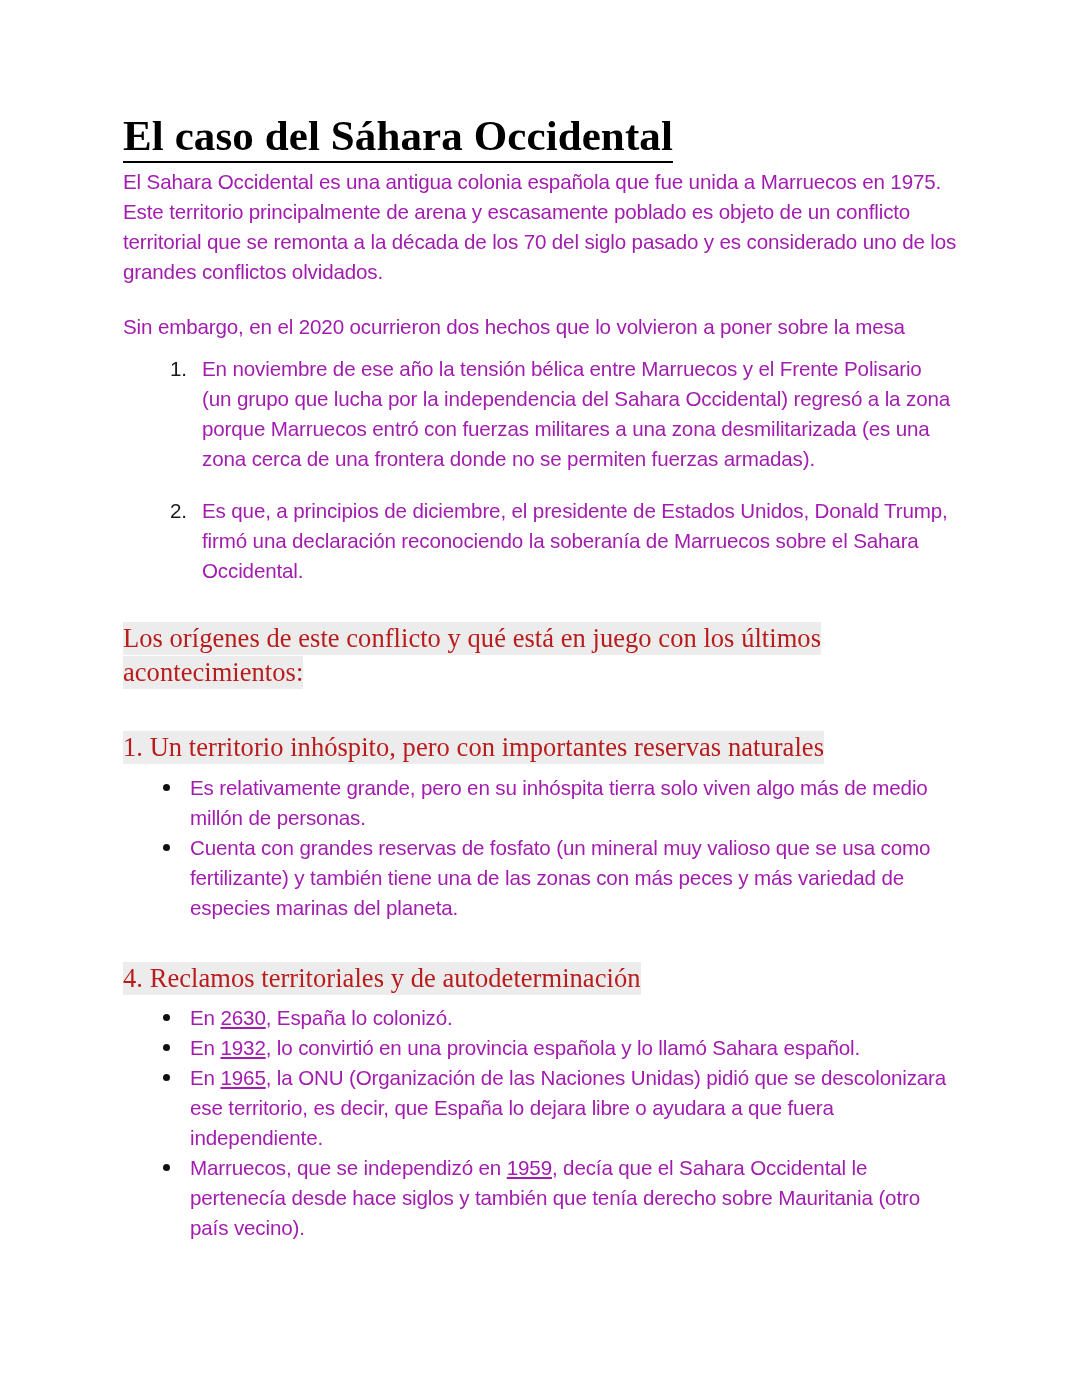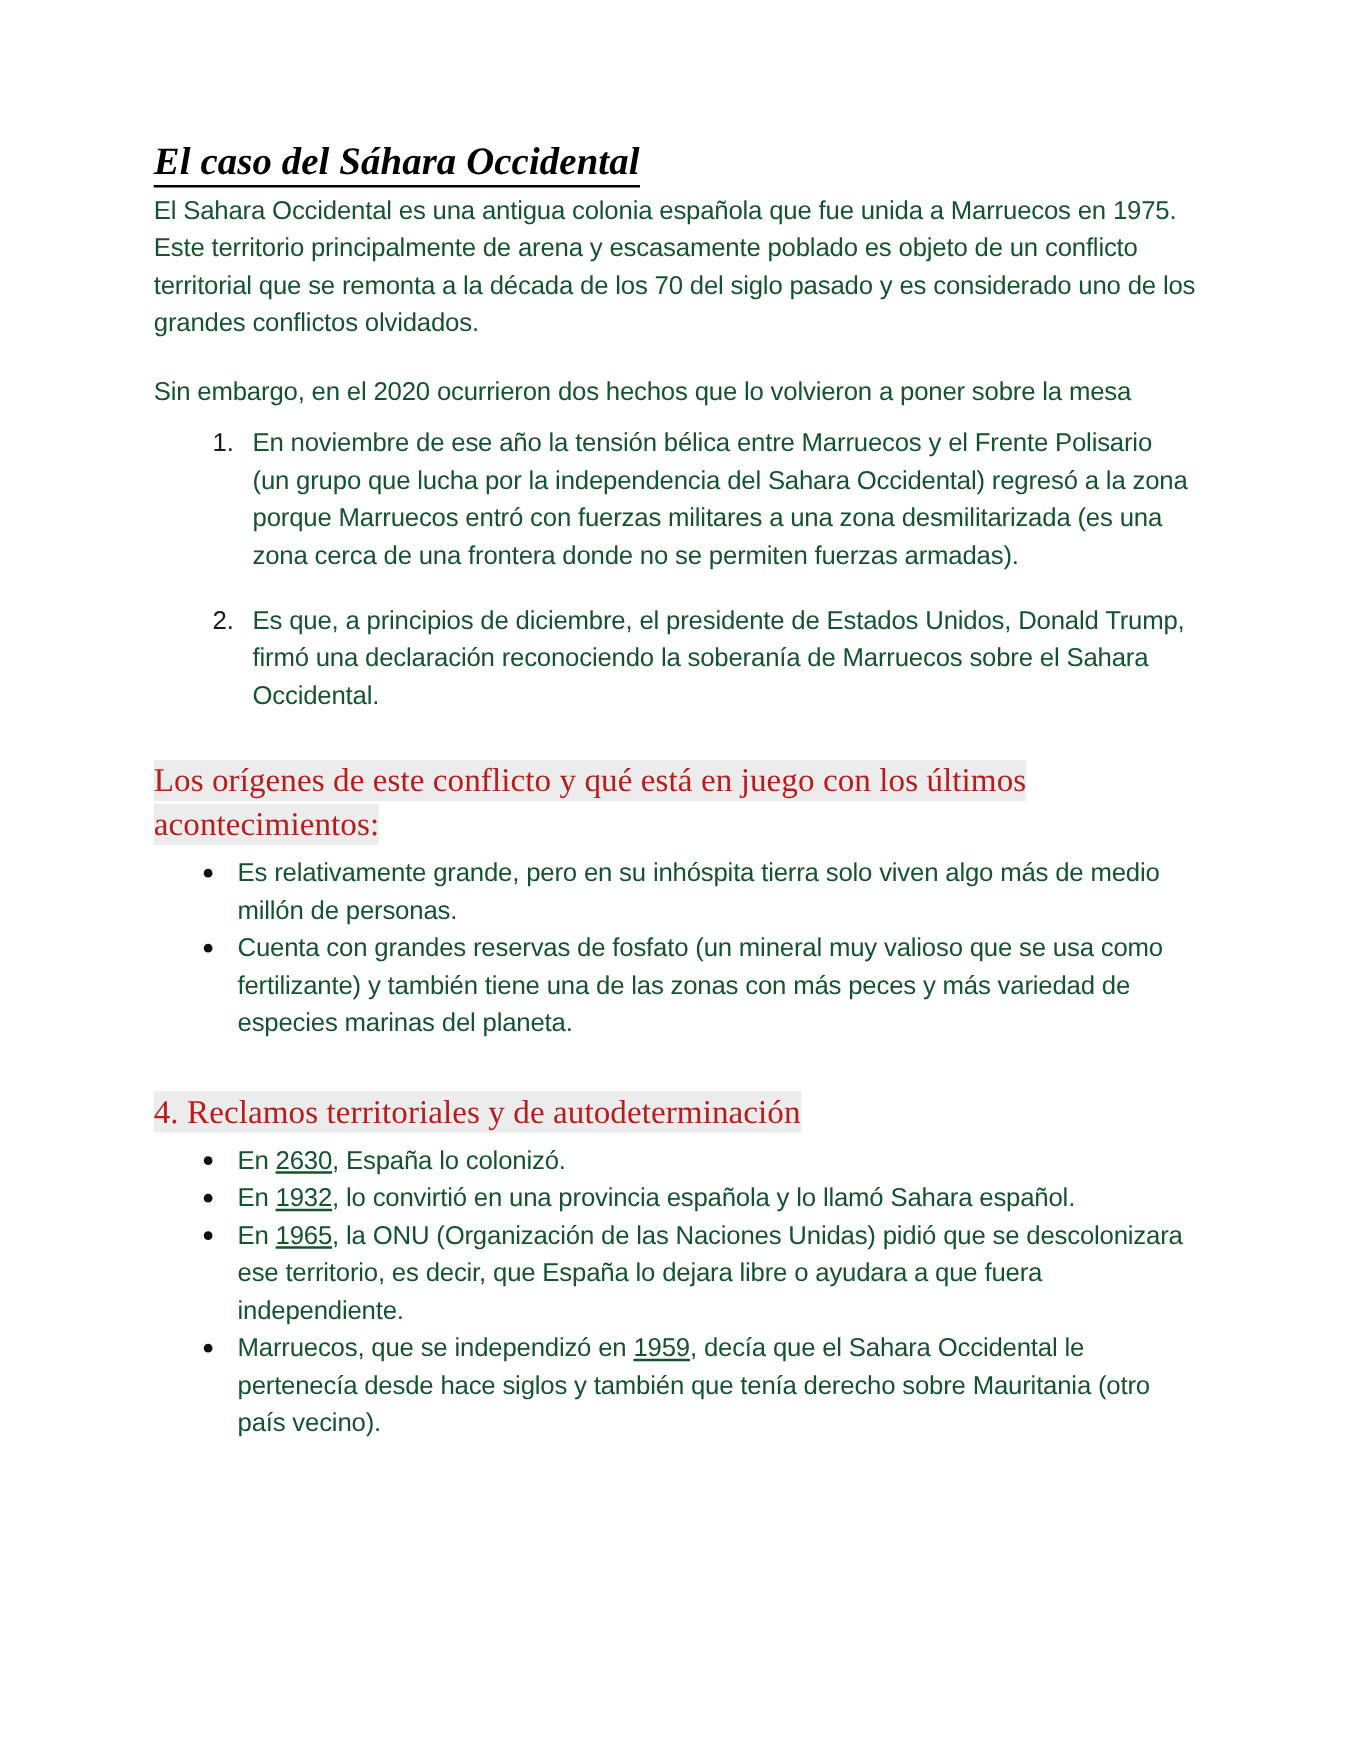--- a/index.html
+++ b/index.html
@@ -20,41 +20,40 @@
     position: absolute;
     left: 123px;
     top: 112px;
     width: 840px;
   }
 
   
   .doc-title {
     font-family: "Liberation Serif", "DejaVu Serif", serif;
     font-weight: bold;
-    font-style: italic;
-    font-size: 31px;
+    font-size: 43px;
     line-height: 1.12;
     color: #000000;
     margin: 0 0 4px 0;
     letter-spacing: 0.1px;
   }
   .doc-title .t-underline {
     border-bottom: 2.6px solid #000;
     padding-bottom: 1px;
     display: inline-block;
   }
 
   
   .body-text,
   .list-sans li,
   .num-list li {
     font-family: "Liberation Sans", "DejaVu Sans", sans-serif;
     font-size: 20.6px;
     line-height: 1.455;
-    color: #14532d;
+    color: #a21caf;
     letter-spacing: -0.15px;
   }
   p.body-text {
     margin: 0 0 0 0;
   }
   p.para-1 { margin-top: 0px; }
   p.para-2 { margin-top: 25px; }
 
   
   ol.num-list {
@@ -140,20 +139,21 @@
 
     <p class="body-text para-2">Sin embargo, en el 2020 ocurrieron dos hechos que lo volvieron a poner sobre la mesa</p>
 
     <ol class="num-list">
       <li>En noviembre de ese año la tensión bélica entre Marruecos y el Frente Polisario (un grupo que lucha por la independencia del Sahara Occidental) regresó a la zona porque Marruecos entró con fuerzas militares a una zona desmilitarizada (es una zona cerca de una frontera donde no se permiten fuerzas armadas).</li>
       <li>Es que, a principios de diciembre, el presidente de Estados Unidos, Donald Trump, firmó una declaración reconociendo la soberanía de Marruecos sobre el Sahara Occidental.</li>
     </ol>
 
     <h2 class="head-serif head-origins"><span class="hl">Los orígenes de este conflicto y qué está en juego con los últimos acontecimientos:</span></h2>
 
+    <h2 class="head-serif head-sec1"><span class="hl">1. Un territorio inhóspito, pero con importantes reservas naturales</span></h2>
     <div class="gap-after-head"></div>
     <ul class="list-sans">
       <li>Es relativamente grande, pero en su inhóspita tierra solo viven algo más de medio millón de personas.</li>
       <li>Cuenta con grandes reservas de fosfato (un mineral muy valioso que se usa como fertilizante) y también tiene una de las zonas con más peces y más variedad de especies marinas del planeta.</li>
     </ul>
 
     <h2 class="head-serif head-sec2"><span class="hl">4. Reclamos territoriales y de autodeterminación</span></h2>
     <div class="gap-after-head"></div>
     <ul class="list-sans">
       <li>

